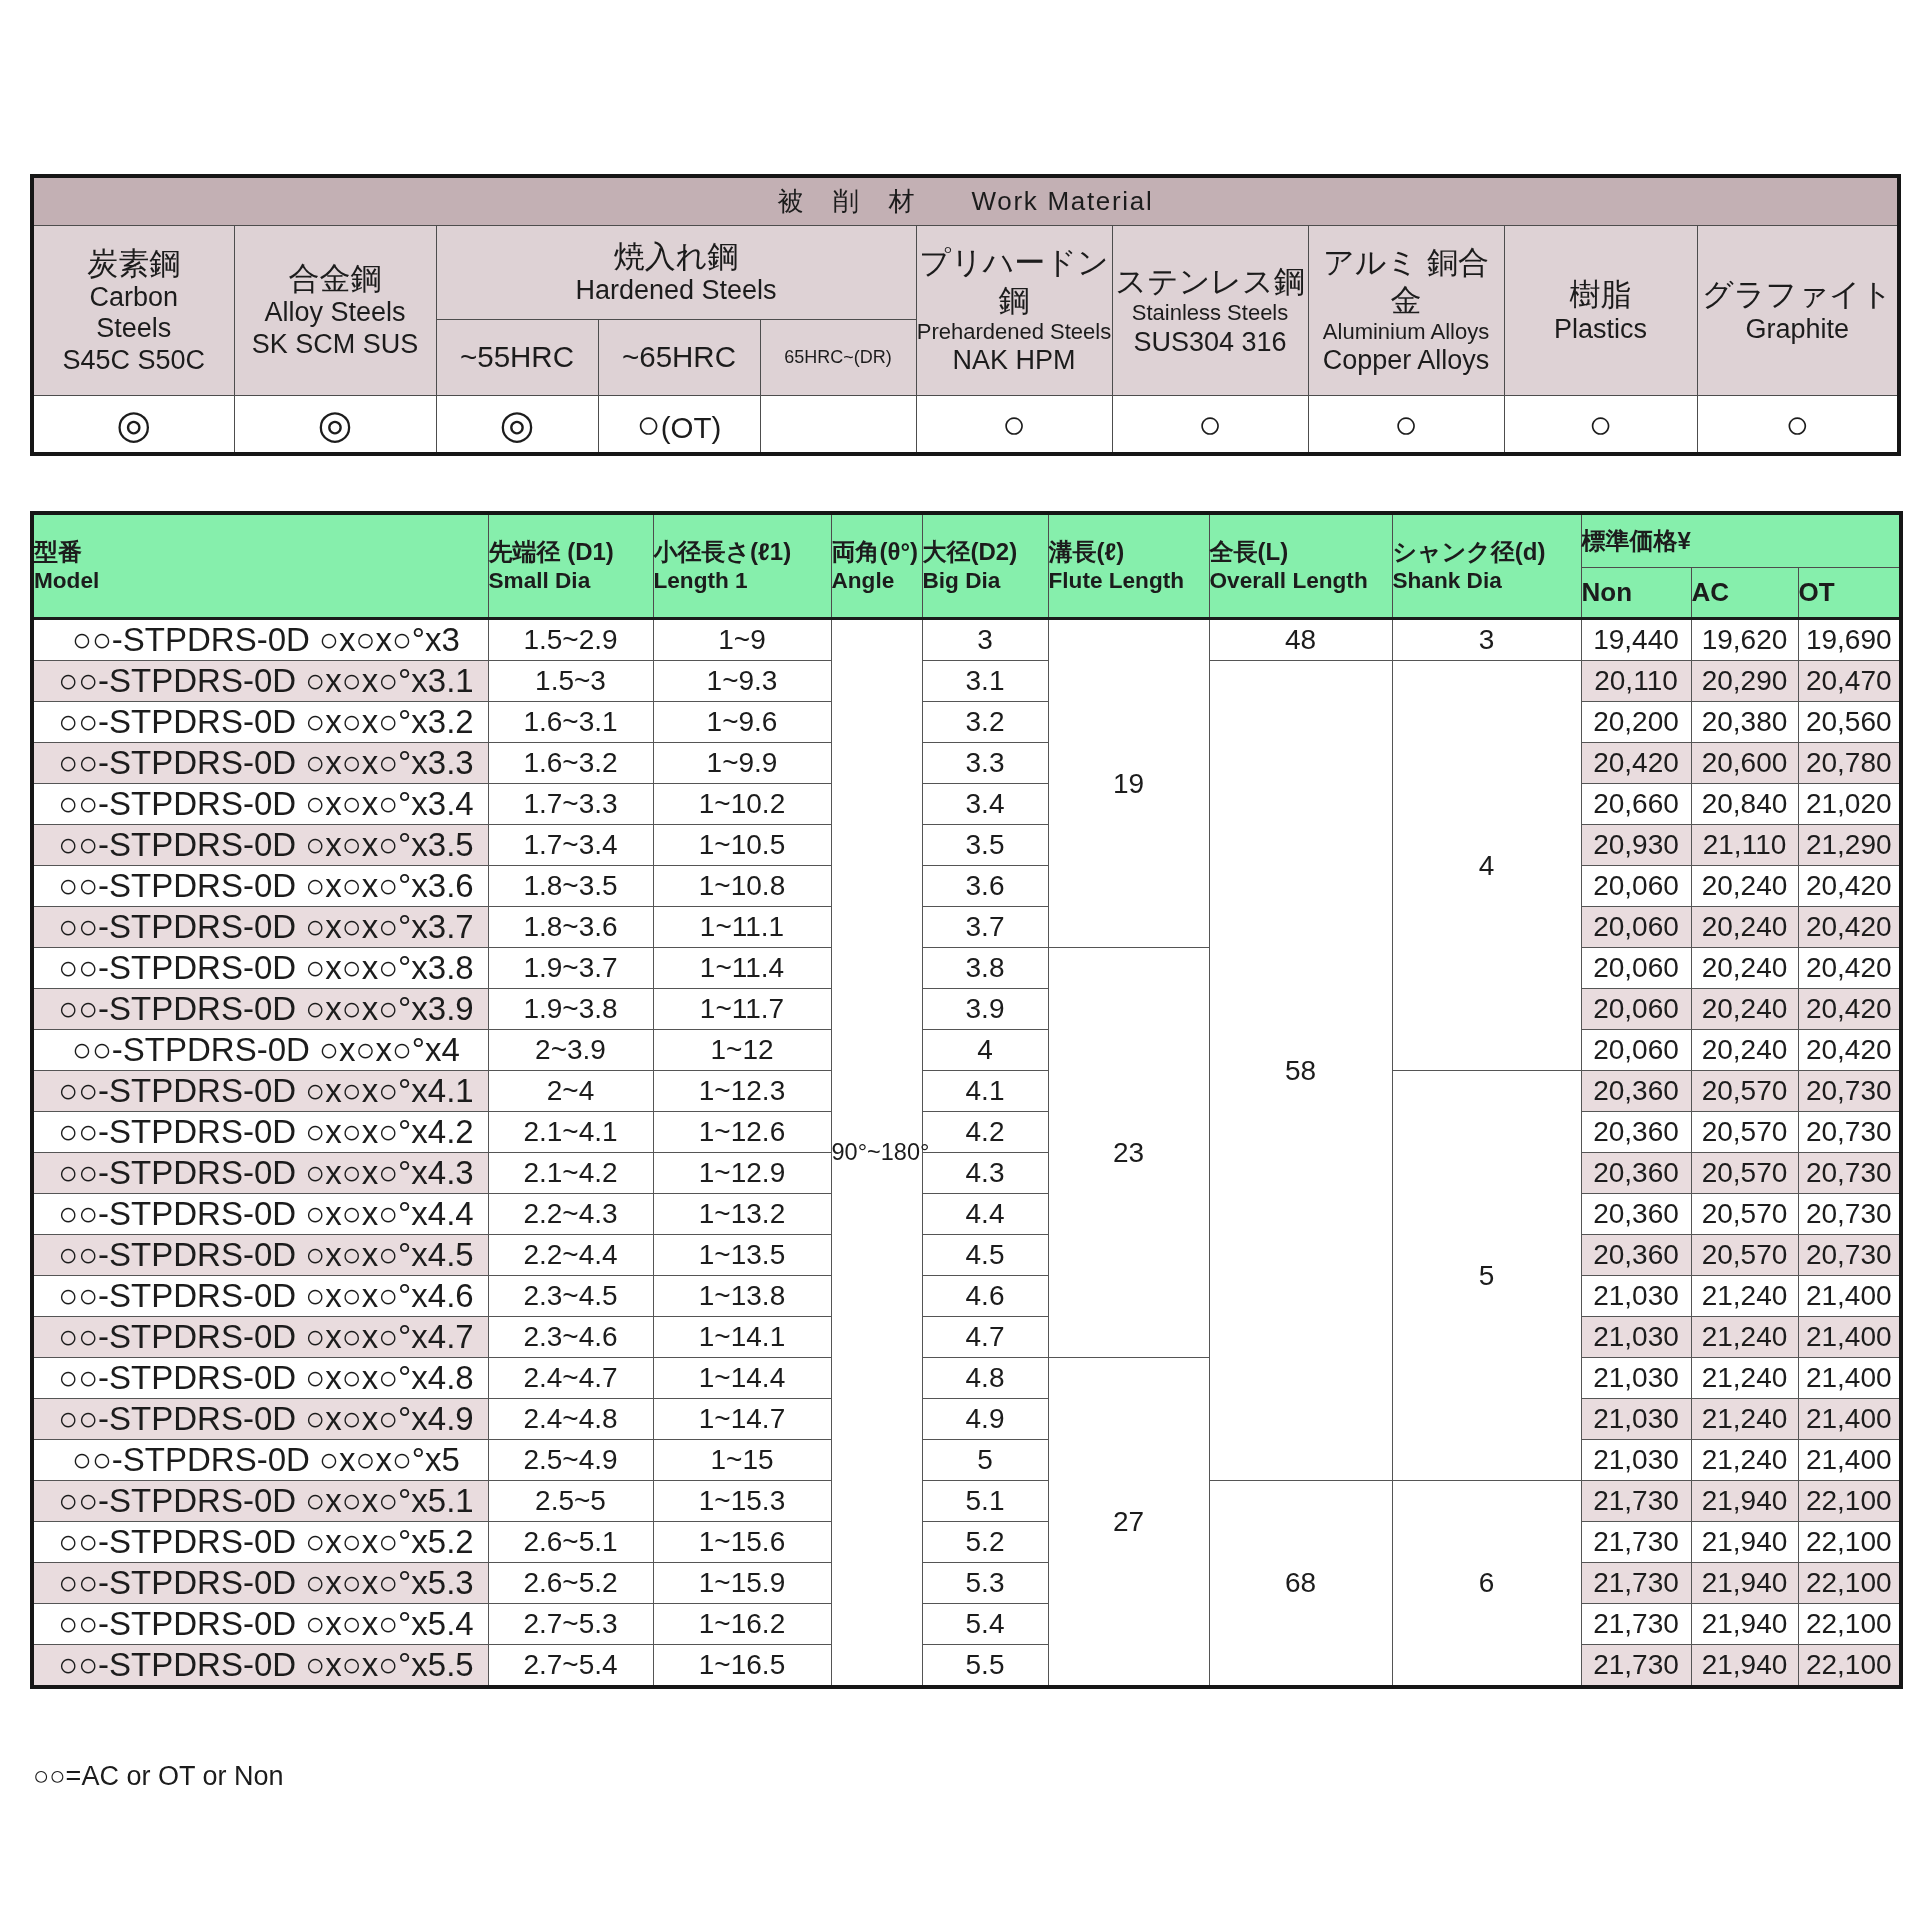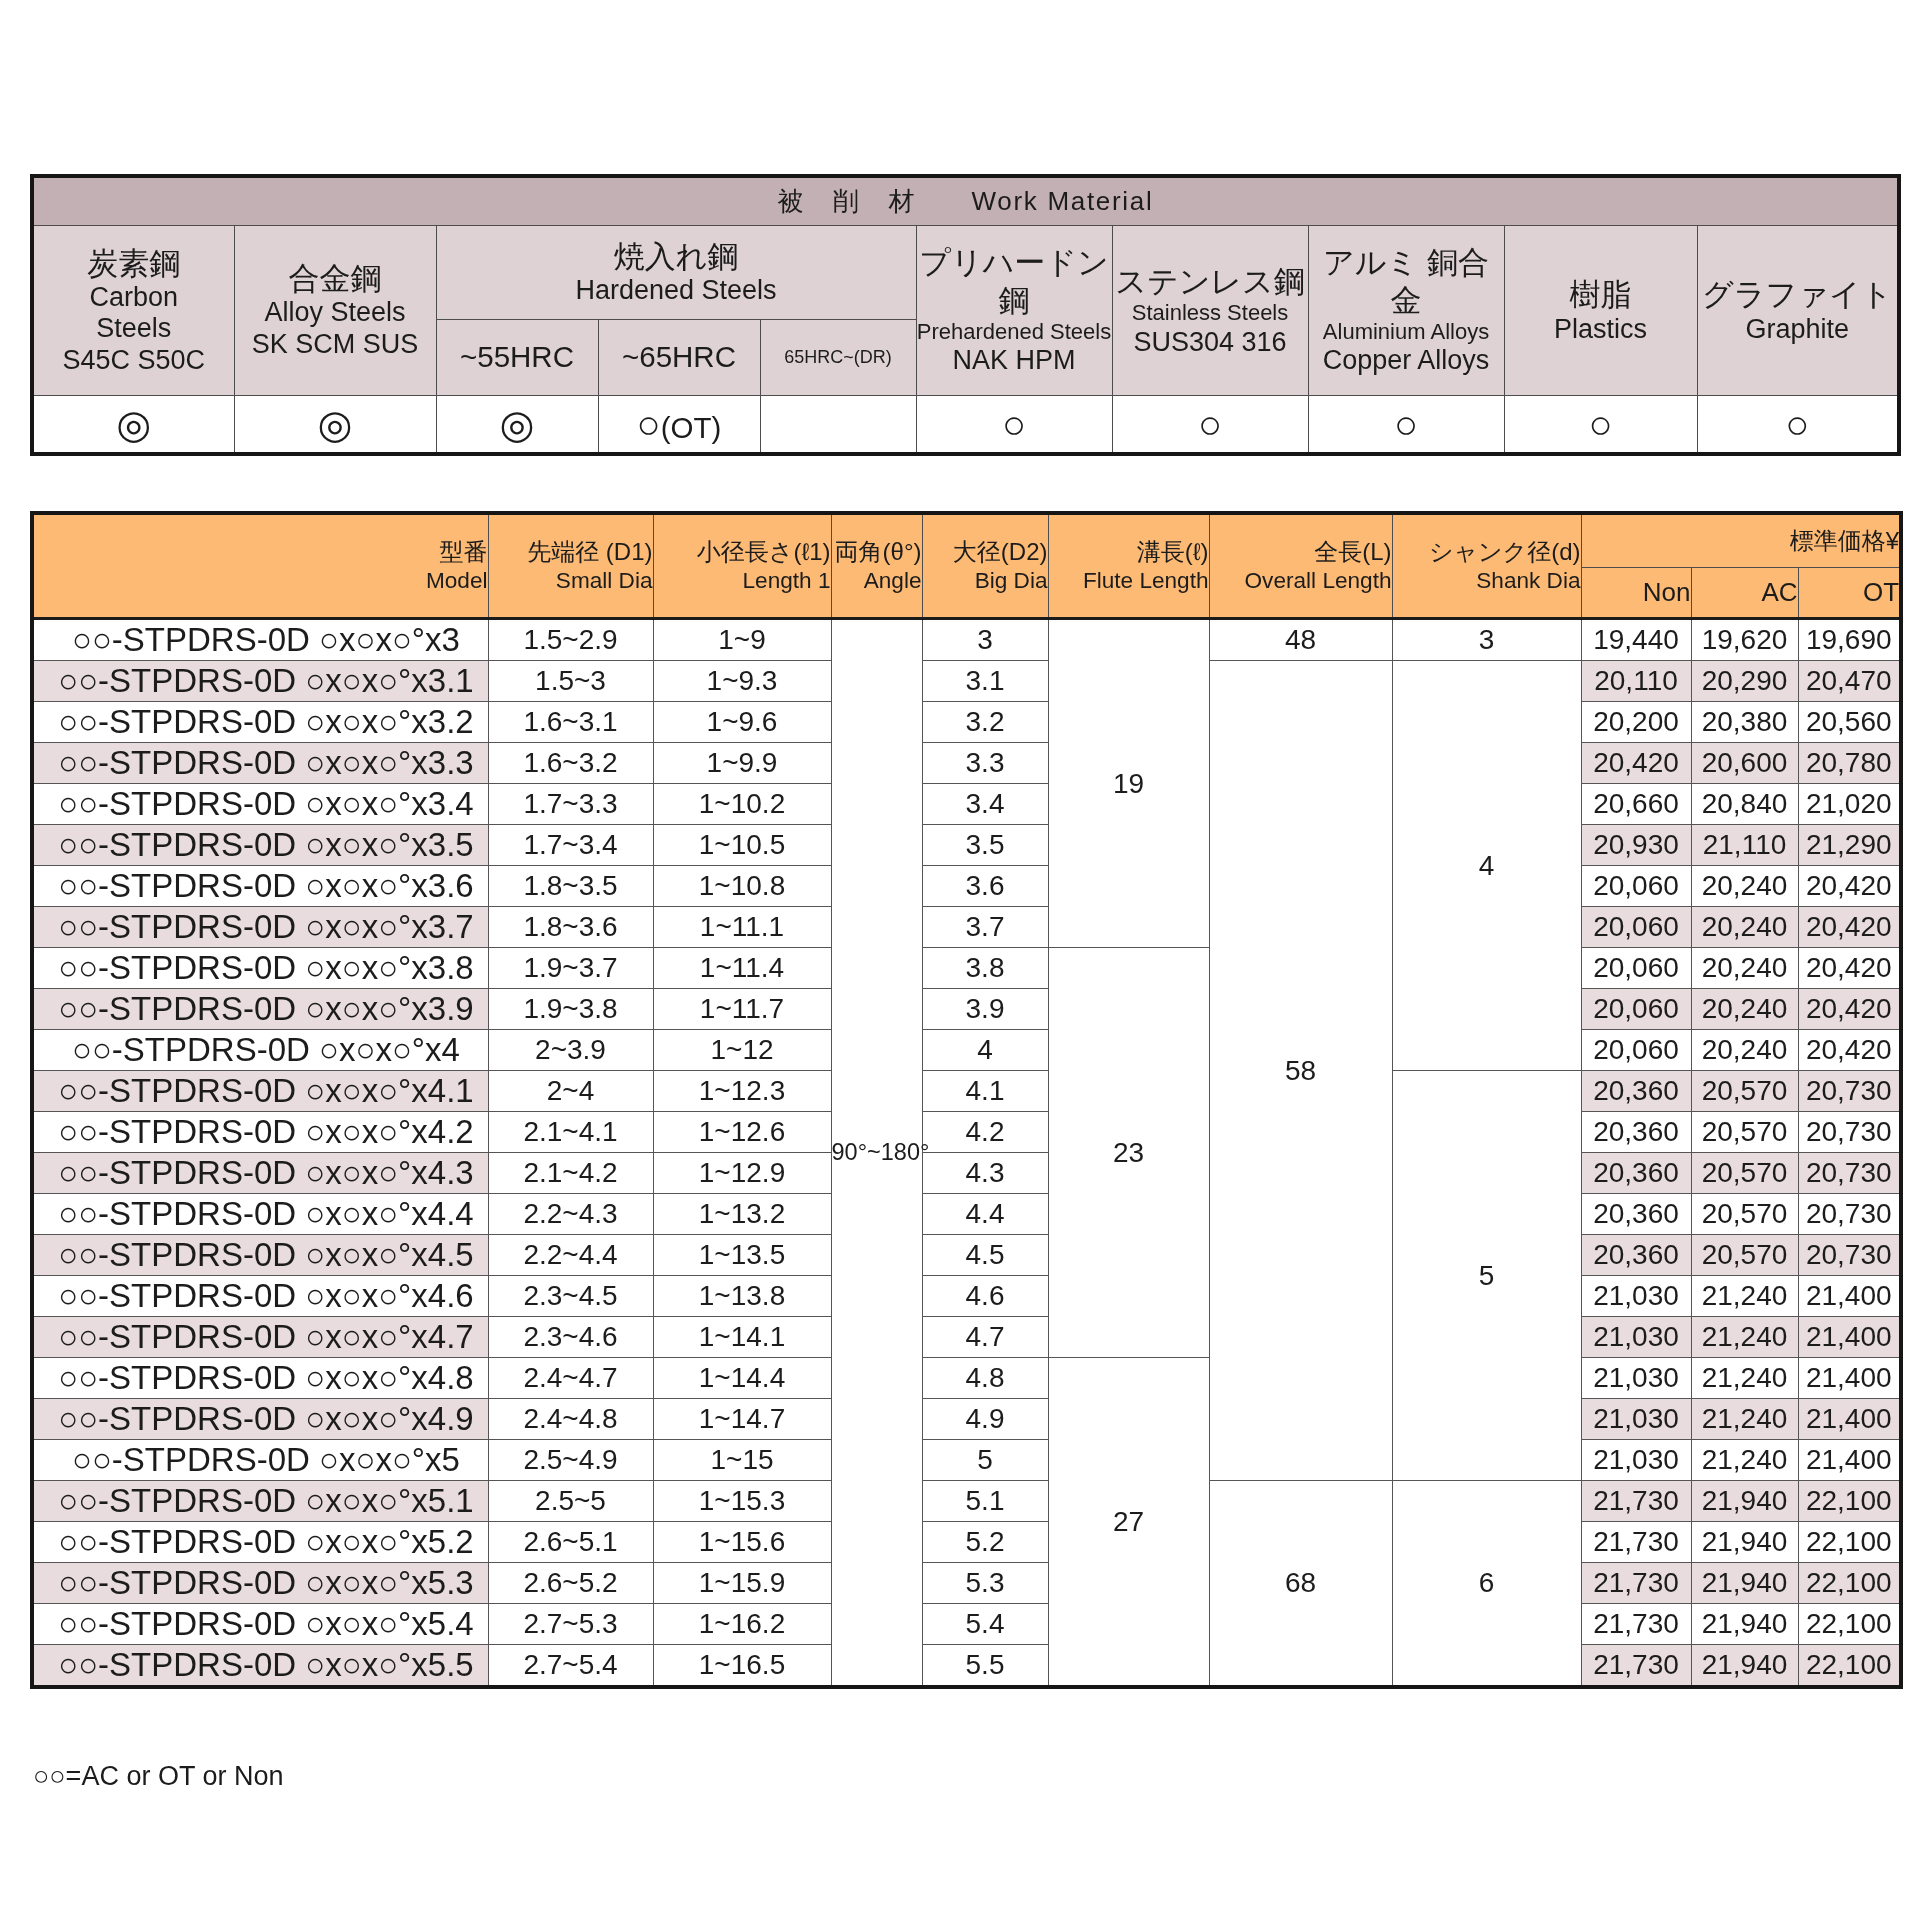--- a/index.html
+++ b/index.html
@@ -27,22 +27,22 @@
   .wm-en{font-size:27px;line-height:1.15;white-space:pre-line;}
   .wm-en.cond{font-size:22px;}
   .wm-sub{font-size:27px;line-height:1.2;}
   .wm-sub:empty{display:none;}
   .wm-rating{height:56px;background:#ffffff;font-size:40px;border-top:2.6px solid #222;}
   .wm-rating .suffix{font-size:29.5px;margin-top:36px;}
 
   
   .model-table{position:absolute;left:30px;top:511px;border:4.3px solid #161616;}
   .model-table th{
-    background:#fdba74;border:1.7px solid #4d4d4d;padding:0;
-    font-weight:normal;vertical-align:middle;text-align:right;
+    background:#86efac;border:1.7px solid #4d4d4d;padding:0;
+    font-weight:bold;vertical-align:middle;text-align:left;
   }
   .model-table thead tr:first-child th{height:52px;}
   .model-table thead tr:last-child th{height:49px;font-size:26px;}
   .model-table thead{border-bottom:3.5px solid #1b1b1b;}
   .bh-jp{font-size:24px;line-height:1.25;}
   .bh-en{font-size:22.6px;line-height:1.25;}
   .model-table td{
     border:1.7px solid #555;height:40px;text-align:center;vertical-align:middle;
     font-size:28px;background:#ffffff;padding:0;
   }

